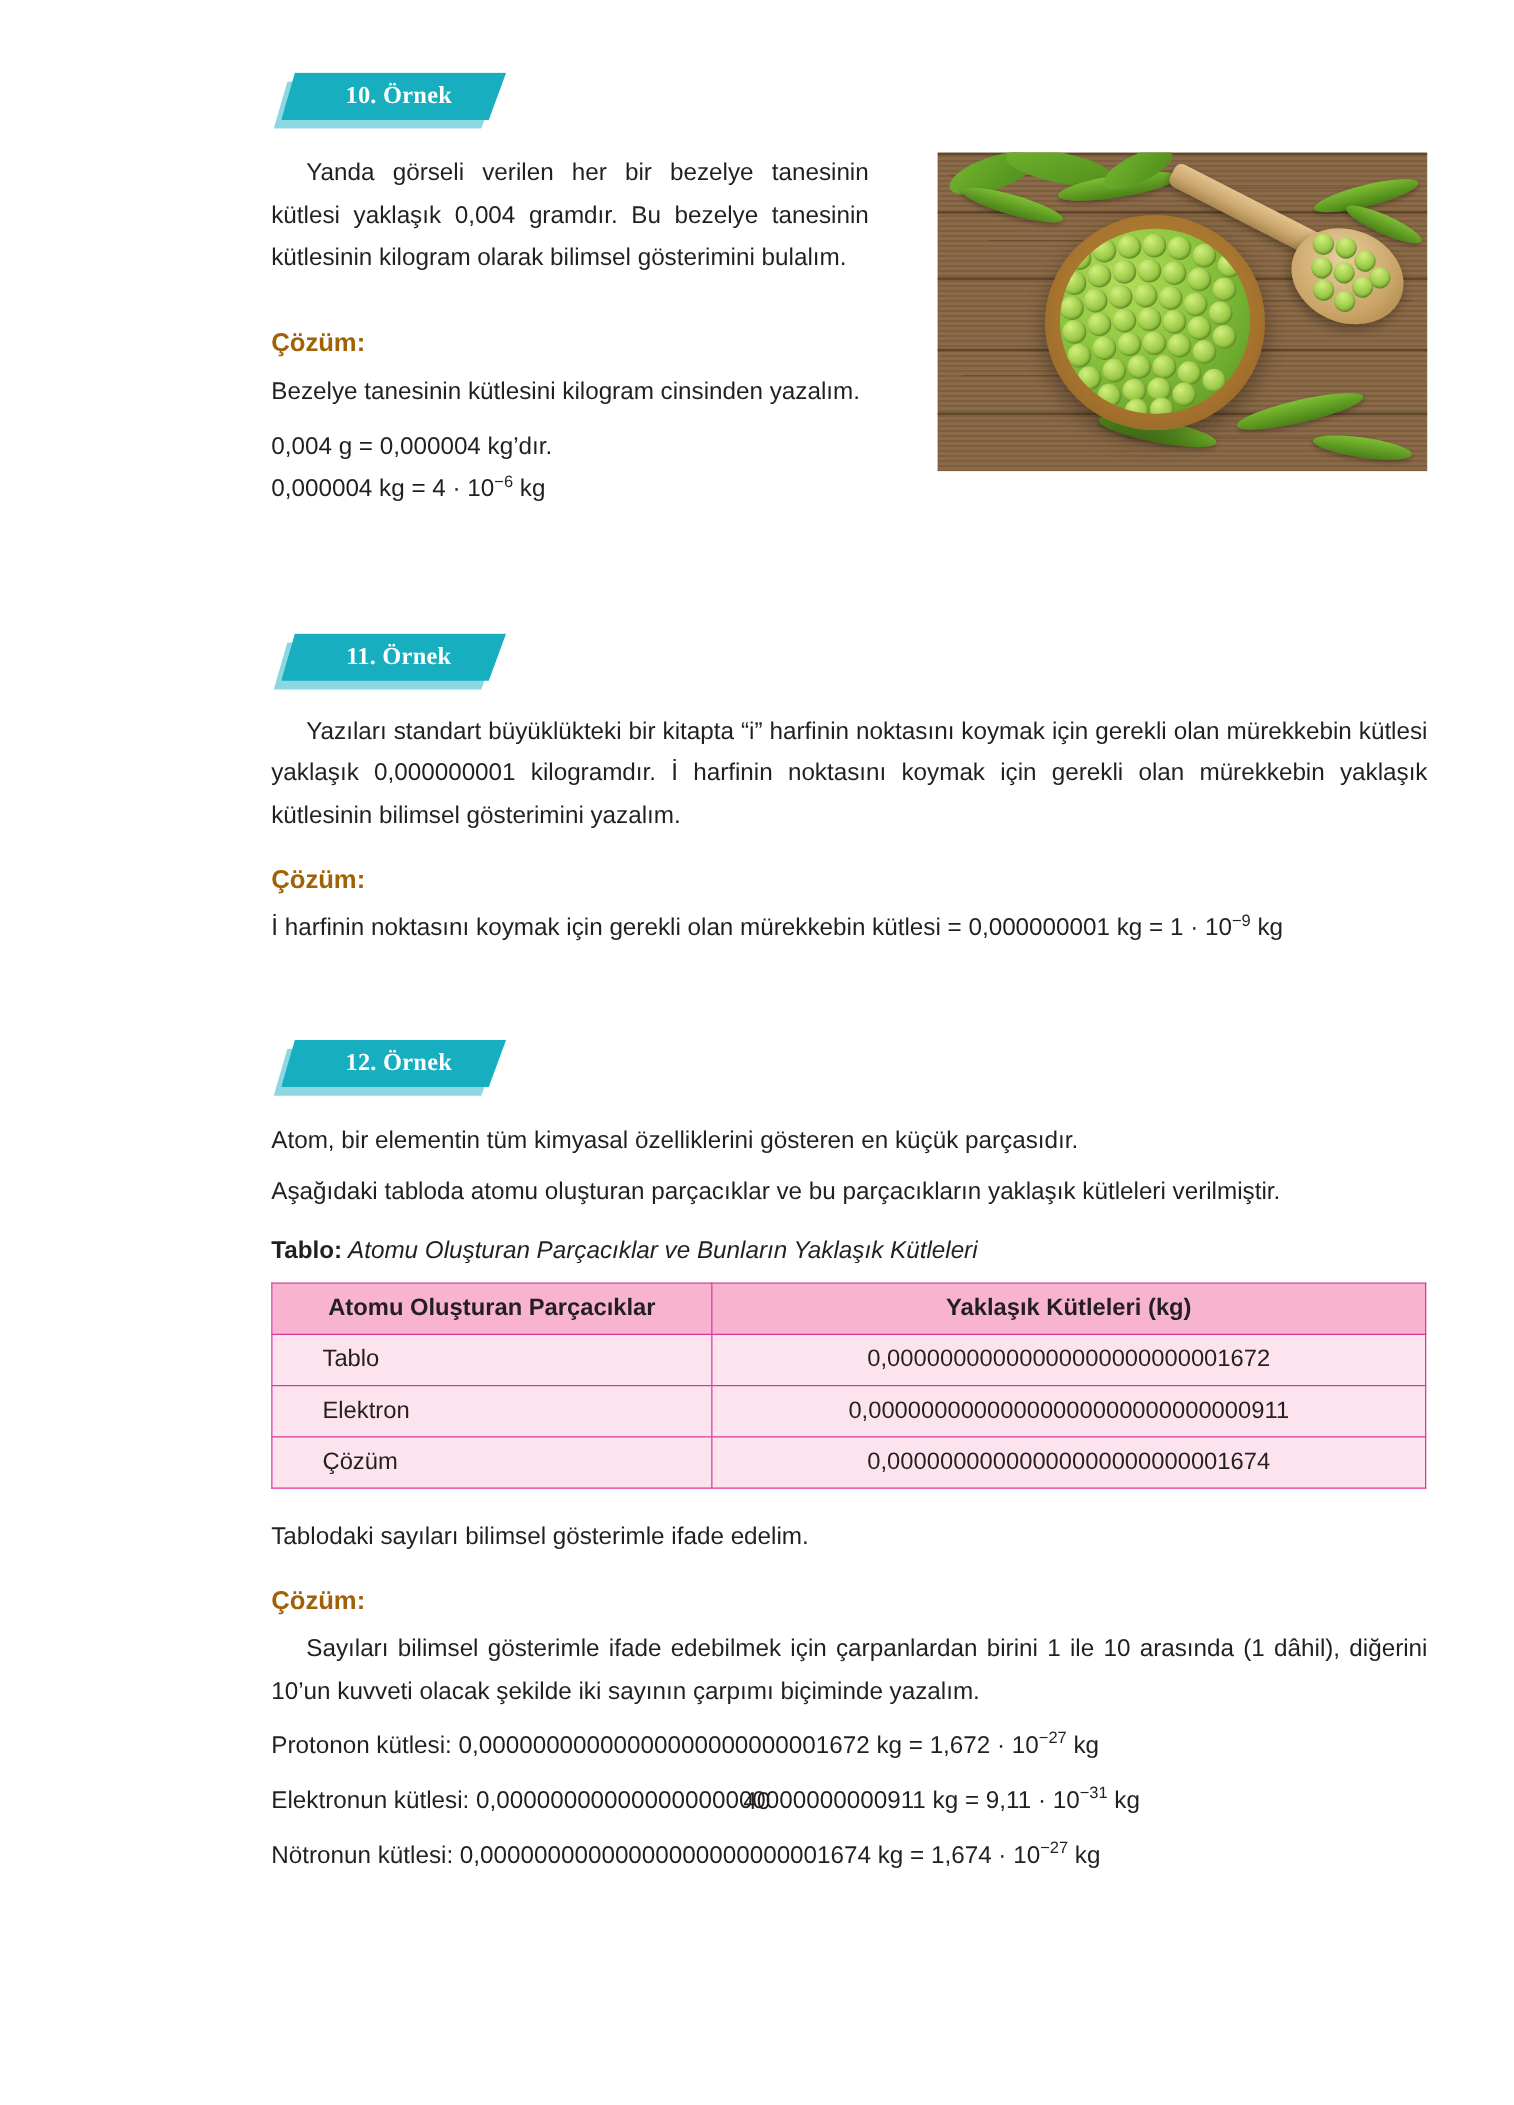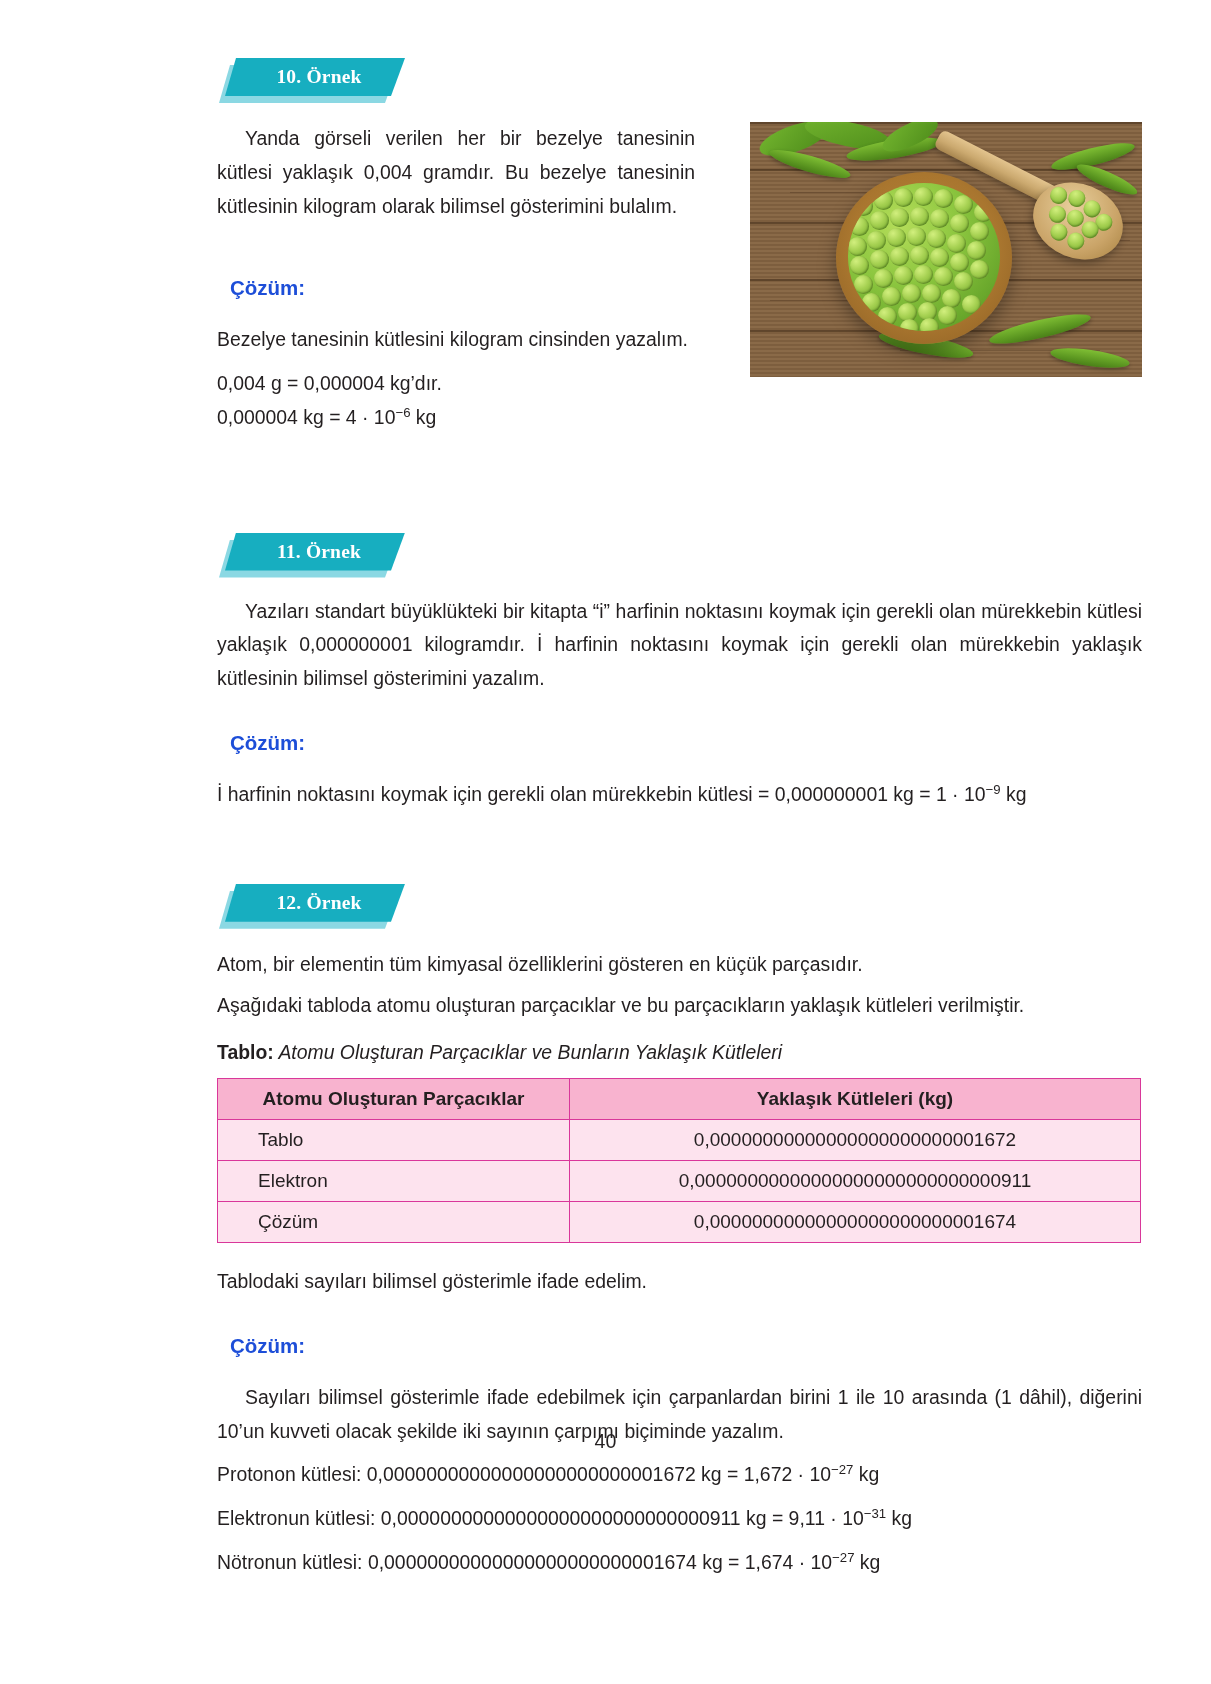--- a/index.html
+++ b/index.html
@@ -81,24 +81,24 @@
     margin: 0;
     font-size: 19.4px;
     line-height: 1.74;
     text-align: justify;
     color: #231f20;
   }
   p.body-text.indent {
     text-indent: 28px;
   }
   .solution-label {
-    margin: 13px;
+    margin: 0;
     font-size: 20.5px;
     font-weight: 700;
-    color: #1d4ed8;
+    color: #a16207;
   }
   .eq-line {
     margin: 0;
     font-size: 19.4px;
     line-height: 1.74;
     color: #231f20;
     white-space: nowrap;
   }
   sup.exp {
     font-size: 0.68em;

